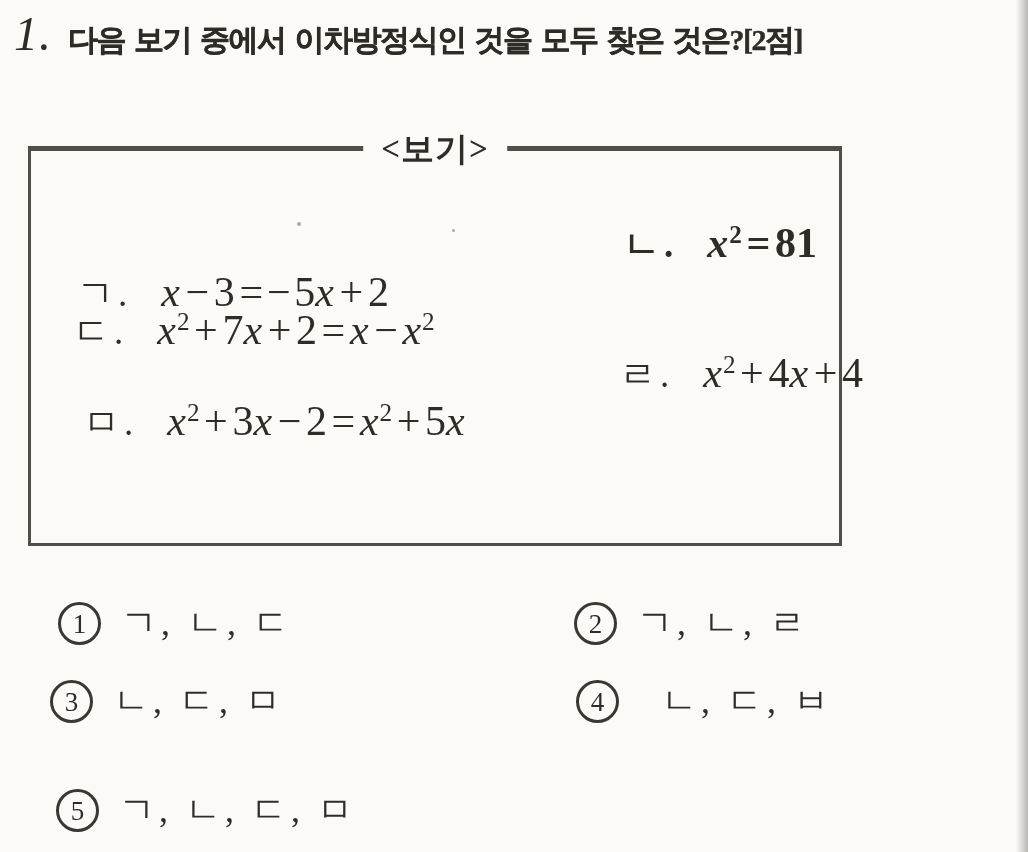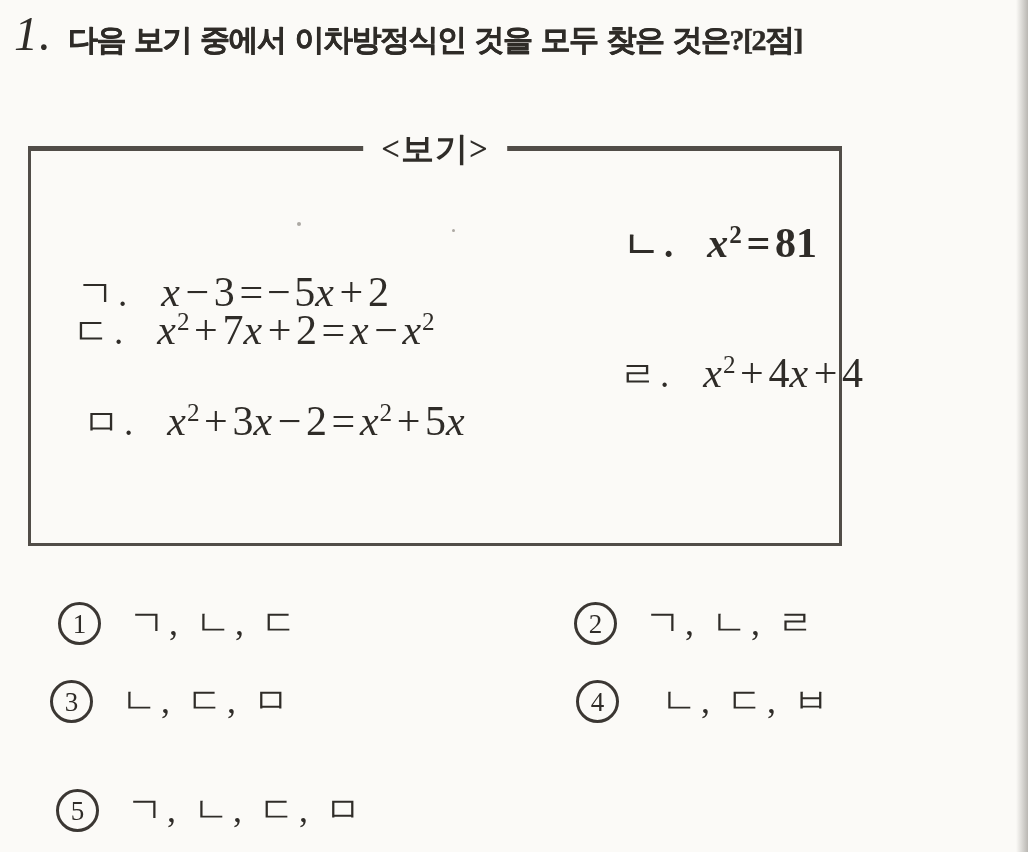--- a/index.html
+++ b/index.html
@@ -94,21 +94,21 @@
     display: flex;
     align-items: center;
     justify-content: center;
     font-size: 27px;
     font-weight: 500;
     flex: 0 0 auto;
     line-height: 1;
     padding-top: 1px;
   }
   .choice-text {
-    margin-left: 28px;
+    margin-left: 20px;
     font-size: 36px;
     letter-spacing: 4px;
     font-weight: 500;
   }
   #choice-0 { left: 58px;  top: 599px; }
   #choice-1 { left: 574px; top: 599px; }
   #choice-2 { left: 50px;  top: 677px; }
   #choice-3 { left: 576px; top: 677px; }
   #choice-3 .choice-text { margin-left: 42px; }
   #choice-4 { left: 56px;  top: 786px; }

